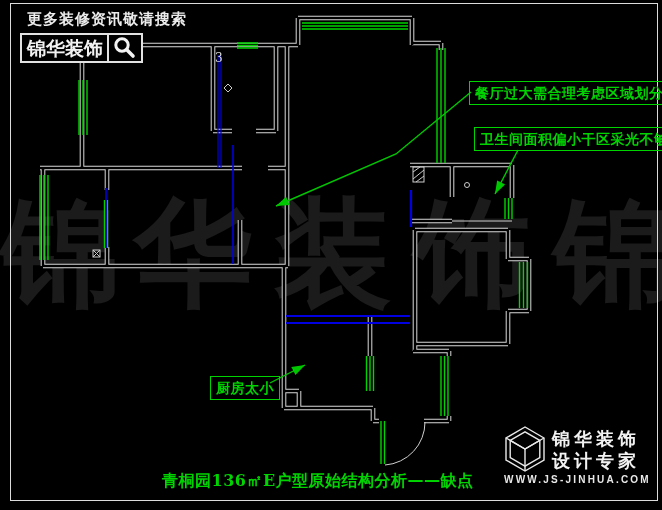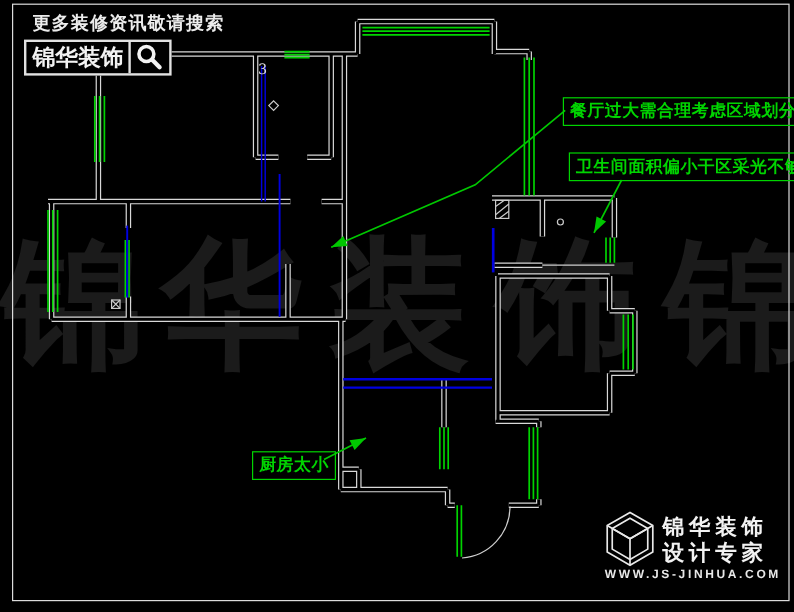--- a/index.html
+++ b/index.html
@@ -162,20 +162,21 @@
         <circle cx="10" cy="10" r="6.2" fill="none" stroke="#f2f2f2" stroke-width="3"></circle>
         <line x1="14.8" y1="14.8" x2="21" y2="21" stroke="#f2f2f2" stroke-width="3.6" stroke-linecap="round"></line>
       </svg>
     </span>
   </div>
 
   <div class="ann" id="ann-dining">餐厅过大需合理考虑区域划分</div>
   <div class="ann" id="ann-bath">卫生间面积偏小干区采光不够</div>
   <div class="ann" id="ann-kitchen">厨房太小</div>
 
+  <div class="caption">青桐园136㎡E户型原始结构分析——缺点</div>
 
   <svg id="logo-cube" width="50" height="50" viewBox="0 0 50 50">
     <g fill="none" stroke="#e8e8e8" stroke-width="1.4">
       <path d="M44 14L25 3L6 14L6 36L25 47L44 36Z"></path>
       <path d="M39.8 16.4L25 7.8L10.2 16.4L10.2 33.6L25 42.2L39.8 33.6Z"></path>
       <path d="M6 14L25 25L44 14"></path>
       <path d="M25 25V47"></path>
       <path d="M10.2 16.4L25 25L39.8 16.4"></path>
     </g>
   </svg>

